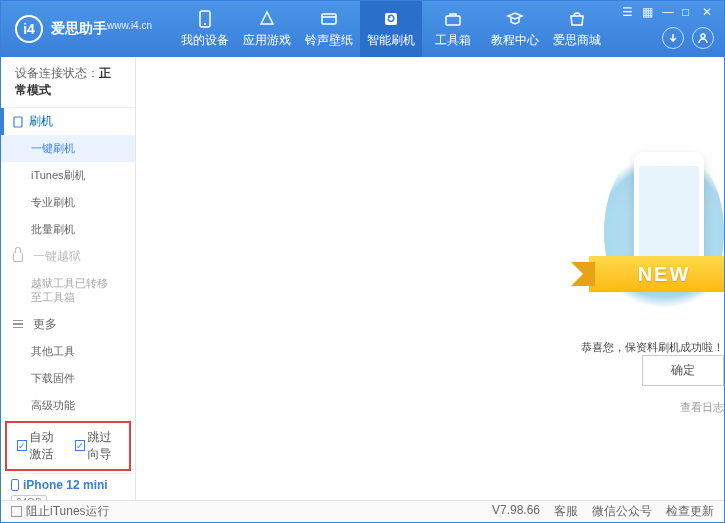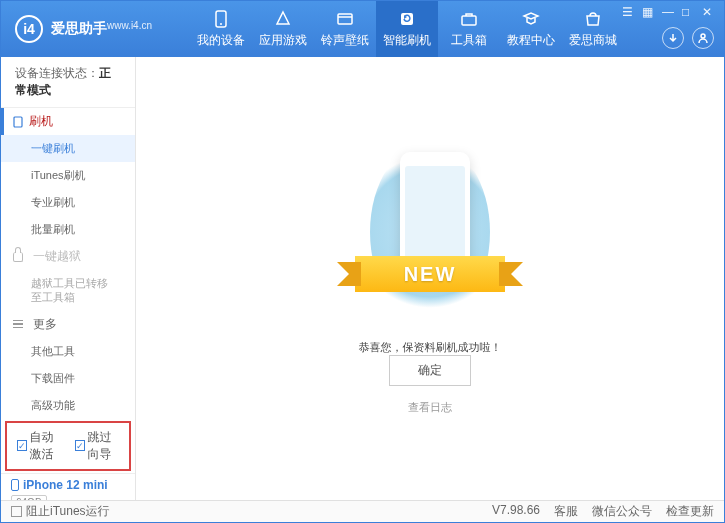--- a/index.html
+++ b/index.html
@@ -3,46 +3,46 @@
 <meta charset="utf-8">
 <style>
 *{margin:0;padding:0;box-sizing:border-box;font-family:"Microsoft YaHei",sans-serif;font-size:12px}
 body{background:#fff;width:725px;height:523px;overflow:hidden;border:1px solid #3a7fd9;position:relative}
 .header{height:56px;background:linear-gradient(to bottom,#4a95e8,#3a7fd9);display:flex;align-items:center;color:#fff;position:relative}
 .logo-area{display:flex;align-items:center;padding:0 14px;gap:8px}
 .logo-circle{width:28px;height:28px;border:2px solid #fff;border-radius:50%;display:flex;align-items:center;justify-content:center;font-weight:bold;font-size:14px}
 .logo-text{display:flex;flex-direction:row}
 .app-name{font-size:14px;font-weight:bold}
 .app-url{font-size:10px;opacity:.85}
-.nav-tabs{display:flex;height:100%;margin-left:24px}
+.nav-tabs{display:flex;height:100%;margin-left:8px}
 .nav-tab{width:62px;display:flex;flex-direction:column;align-items:center;justify-content:center;gap:3px;cursor:pointer;font-size:11px}
 .nav-tab.active{background:#2a6fc9}
 .nav-icon{width:20px;height:20px;display:flex;align-items:center;justify-content:center}
 .header-right{position:absolute;right:8px;top:4px;display:flex;gap:6px;font-size:10px}
 .win-btn{width:14px;height:14px;cursor:pointer;opacity:.9}
 .header-circles{position:absolute;right:10px;bottom:8px;display:flex;gap:8px}
 .circle-btn{width:22px;height:22px;border:1.5px solid rgba(255,255,255,.7);border-radius:50%;display:flex;align-items:center;justify-content:center;cursor:pointer}
 .body{display:flex;height:calc(100% - 56px - 22px)}
 .sidebar{width:135px;border-right:1px solid #e5e5e5;display:flex;flex-direction:column;overflow-y:auto}
 .conn-status{padding:8px 14px;font-size:11px;color:#666;border-bottom:1px solid #eee}
 .conn-status b{color:#333}
 .side-cat{display:flex;align-items:center;gap:6px;padding:5px 12px;color:#666;cursor:pointer}
-.side-cat.active{border-left:3px solid #3a7fd9;color:#b91c1c;padding-left:9px}
+.side-cat.active{border-left:3px solid #3a7fd9;color:#0369a1;padding-left:9px}
 .side-item{padding:6px 21px 6px 30px;color:#666;cursor:pointer;font-size:11px}
 .side-item.selected{background:#eaf3ff;color:#3a7fd9}
 .lock-icon{width:10px;height:10px;border:1.5px solid #bbb;border-radius:3px 3px 2px 2px;border-top:none;position:relative;margin-right:4px}
 .lock-icon:before{content:"";position:absolute;top:-5px;left:1px;width:4px;height:5px;border:1.5px solid #bbb;border-bottom:none;border-radius:3px 3px 0 0}
 .checkbox-row{display:flex;gap:14px;padding:6px 10px;border:2px solid #d94444;margin:2px 4px}
 .chk{display:flex;align-items:center;gap:3px;font-size:11px;color:#555}
 .chk-box{width:11px;height:11px;border:1px solid #3a7fd9;display:flex;align-items:center;justify-content:center;color:#3a7fd9;font-size:9px}
 .device-info{padding:4px 10px;border-top:1px solid #eee}
 .device-name{color:#3a7fd9;font-weight:bold;font-size:12px;display:flex;align-items:center;gap:4px}
 .phone-icon{width:8px;height:12px;border:1.5px solid #3a7fd9;border-radius:2px}
 .storage-badge{display:inline-block;border:1px solid #ccc;border-radius:2px;padding:1px 4px;font-size:10px;color:#888;margin-top:3px}
-.main{flex:1;display:flex;flex-direction:column;align-items:center;justify-content:center;position:relative}
+.main{flex:1;display:flex;flex-direction:column;align-items:flex-end;justify-content:center;position:relative}
 .phone-illust{width:120px;height:180px;position:relative;margin-bottom:18px}
 .phone-bg{position:absolute;inset:0;background:radial-gradient(circle,#bfe3f5 0%,#a8d8ee 60%,transparent 70%);border-radius:50%}
 .phone-body{position:absolute;left:30px;top:10px;width:70px;height:130px;background:#fff;border-radius:10px;box-shadow:0 4px 12px rgba(0,0,0,.15)}
 .phone-screen{position:absolute;left:5px;top:14px;right:5px;bottom:18px;background:#e8f4fb;border-radius:3px}
 .phone-home{position:absolute;bottom:5px;left:50%;transform:translateX(-50%);width:8px;height:8px;border:1px solid #ccc;border-radius:50%}
 .new-banner{position:absolute;bottom:30px;left:-15px;right:-15px;height:36px;background:linear-gradient(to bottom,#ffd94a,#fdb813);display:flex;align-items:center;justify-content:center;font-weight:bold;font-size:20px;color:#fff;letter-spacing:2px;text-shadow:0 1px 2px rgba(0,0,0,.2)}
 .new-banner:before,.new-banner:after{content:"";position:absolute;top:6px;width:0;height:0;border:12px solid #e8a216}
 .new-banner:before{left:-18px;border-left-color:transparent}
 .new-banner:after{right:-18px;border-right-color:transparent}
 .success-msg{font-size:11px;color:#444;}

